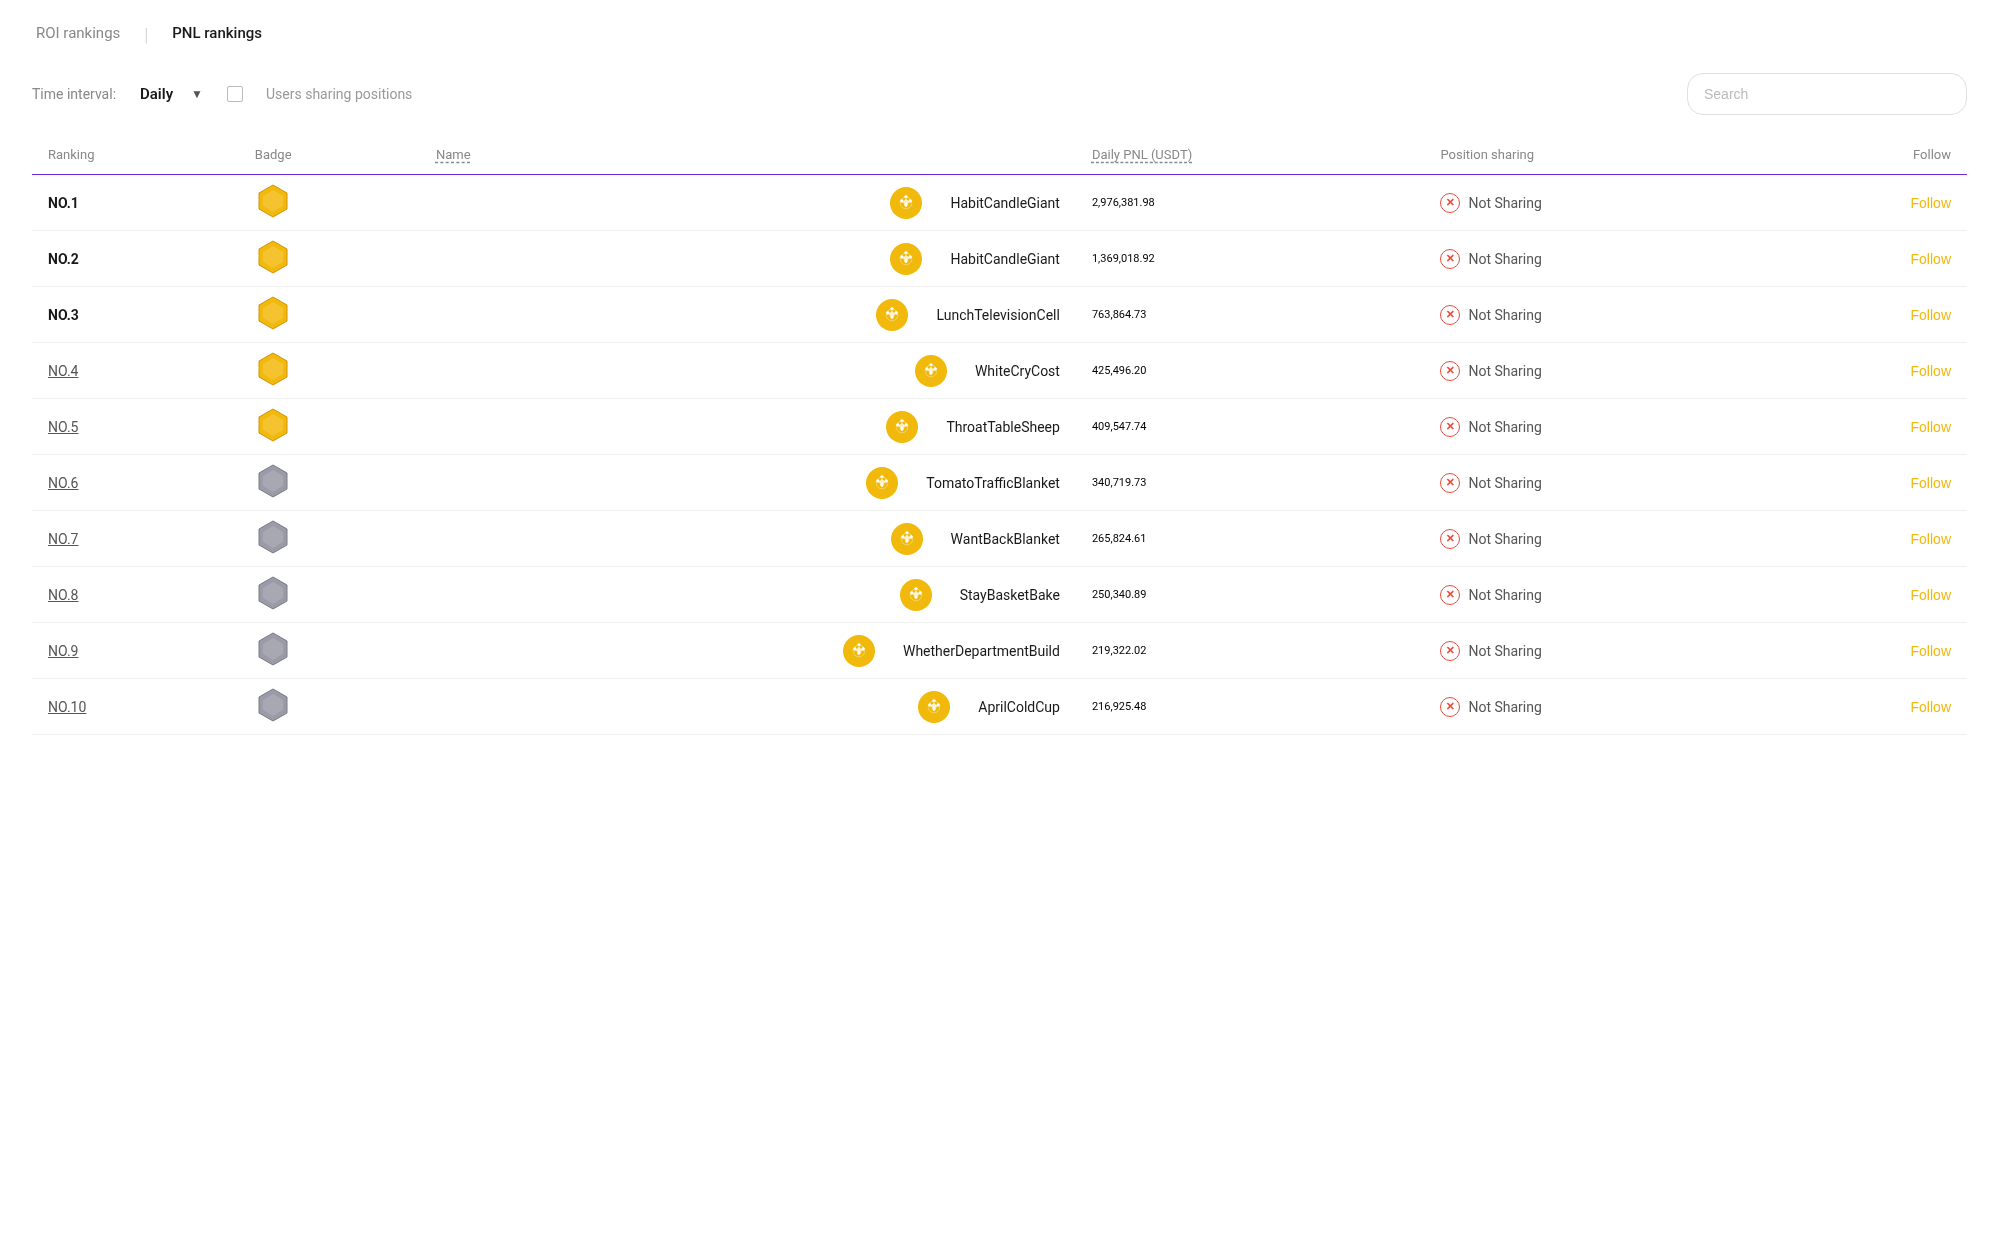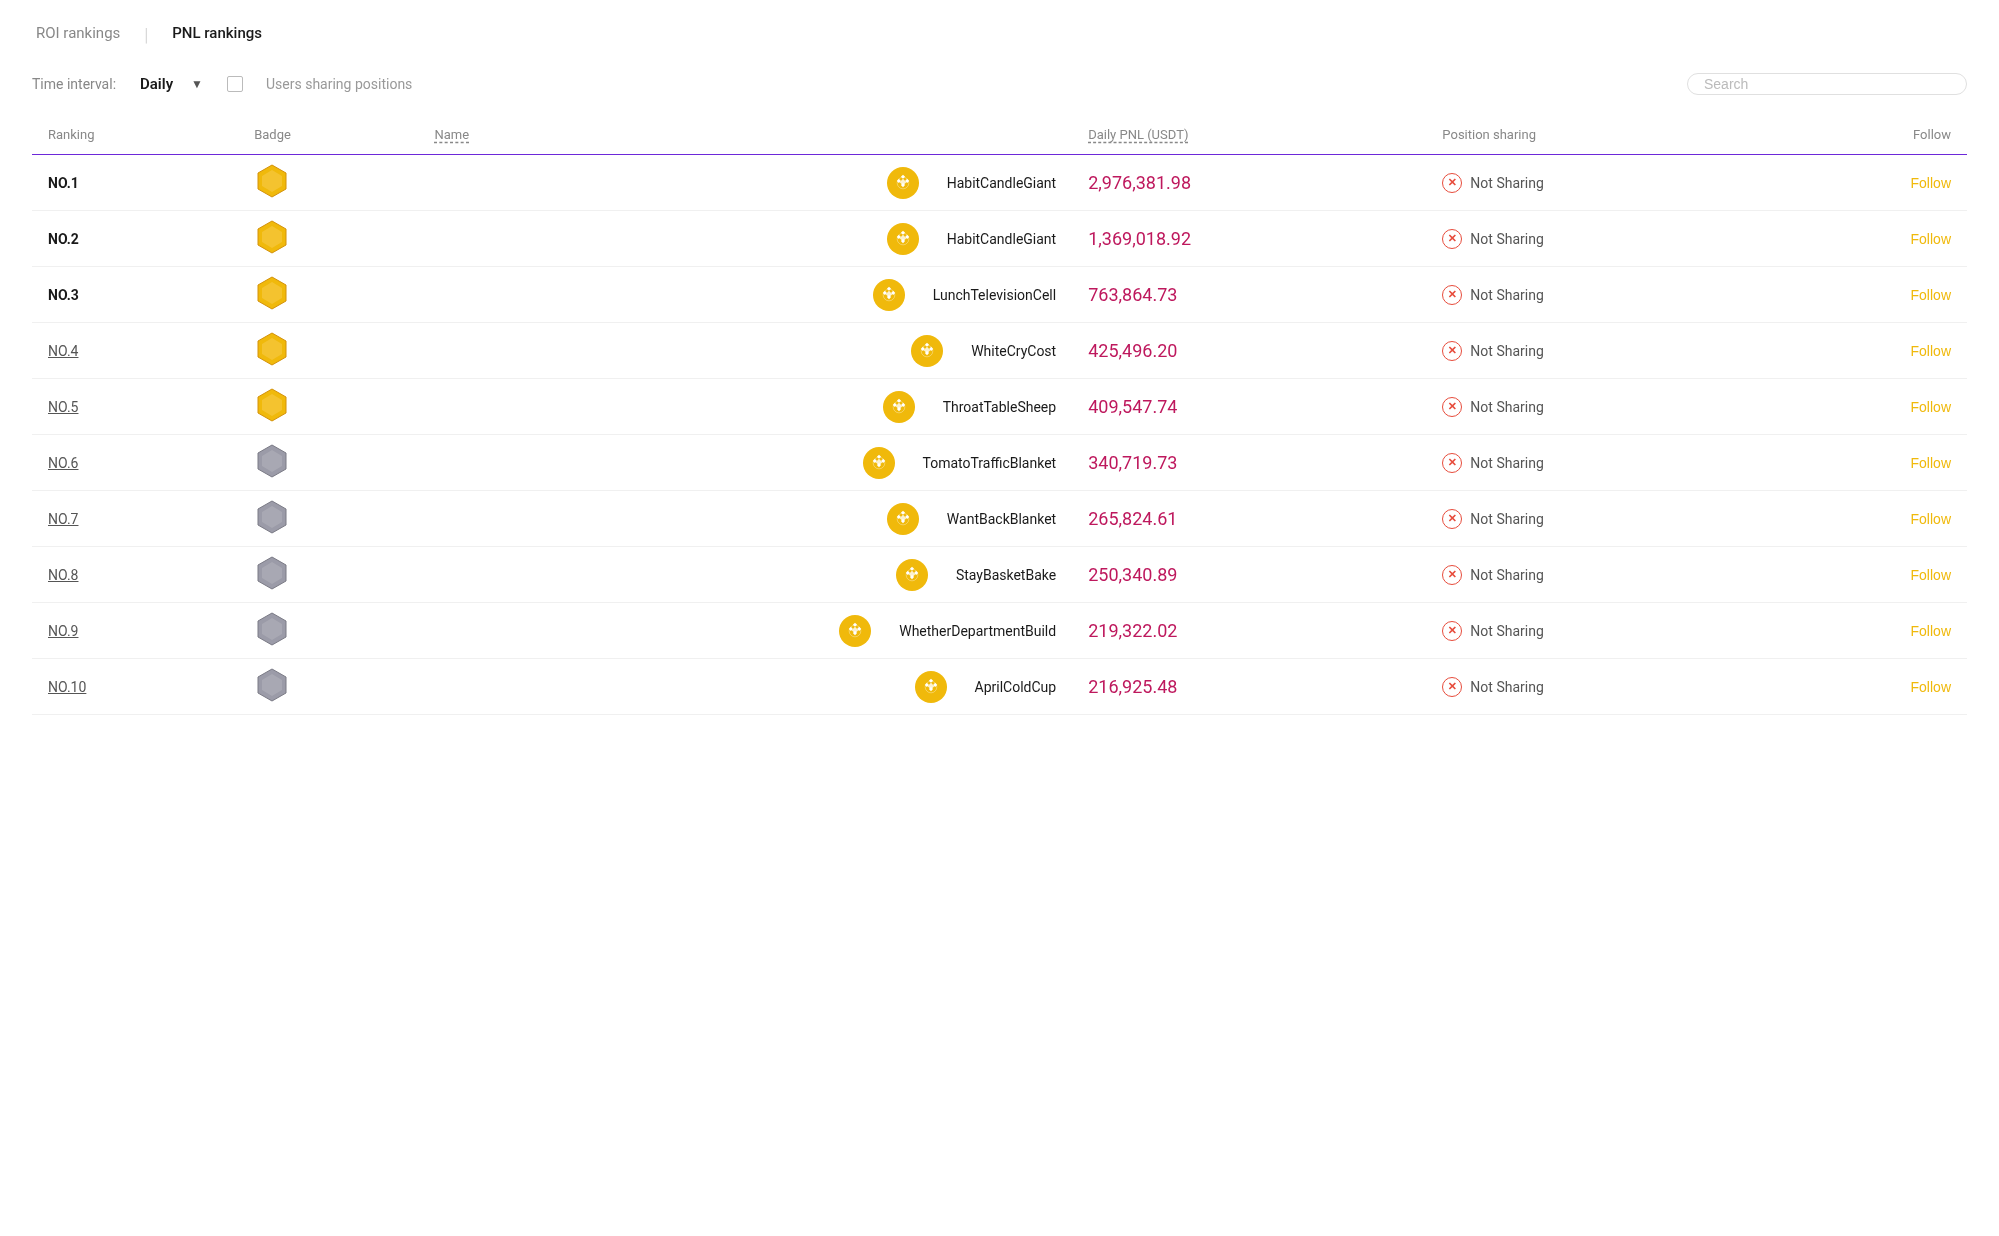--- a/index.html
+++ b/index.html
@@ -81,21 +81,21 @@
     }
     .checkbox-label {
       color: #999;
       font-size: 14px;
     }
 
     .search-box {
       margin-left: auto;
       border: 1px solid #e0e0e0;
       border-radius: 16px;
-      padding: 2px 16px;
+      padding: 12px 16px;
       width: 280px;
       font-size: 14px;
       color: #bbb;
       outline: none;
       background: #fff;
     }
     .search-box::placeholder {
       color: #bbb;
     }
 
@@ -165,22 +165,22 @@
       width: 20px;
       height: 20px;
     }
     .user-name {
       font-size: 14px;
       color: #1a1a1a;
     }
 
     
     .pnl-value {
-      color: #be185d;
-      font-size: 18px;
+      color: #000000;
+      font-size: 11px;
     }
 
     
     .position-cell {
       display: flex;
       align-items: center;
       gap: 8px;
     }
     .not-sharing-icon {
       width: 20px;

